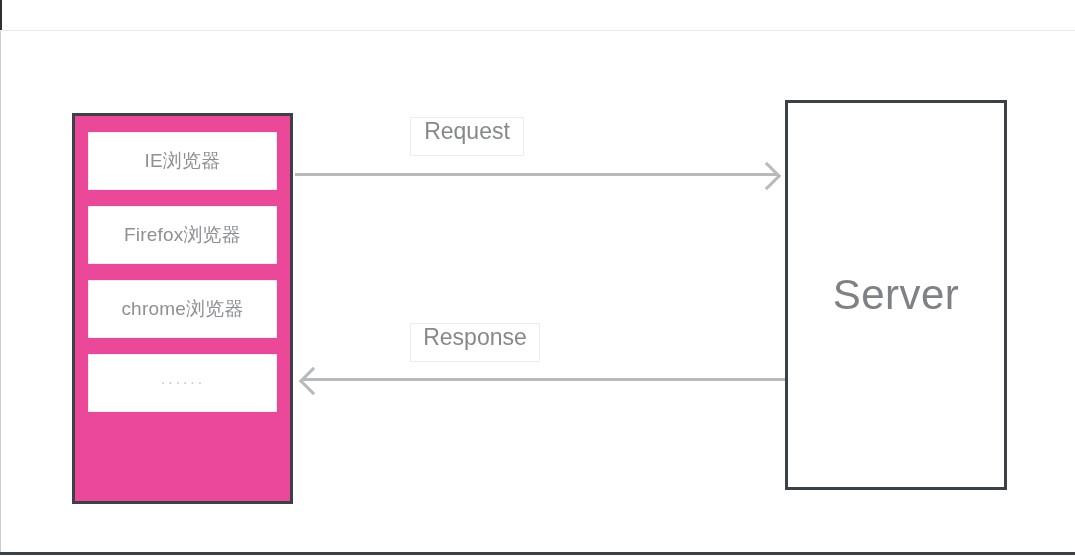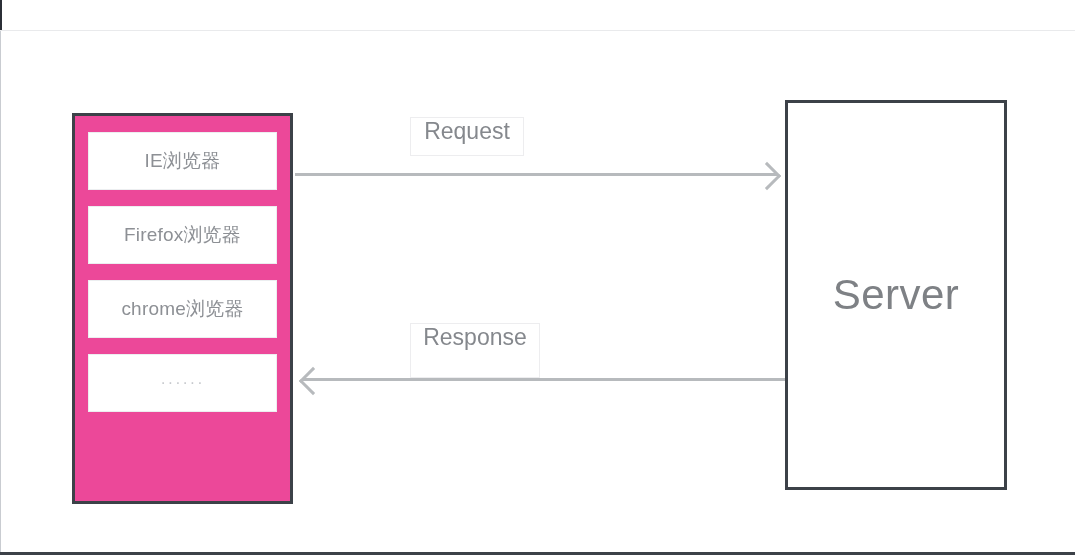--- a/index.html
+++ b/index.html
@@ -175,21 +175,21 @@
   .label-request {
     left: 410px;
     top: 117px;
     width: 114px;
     height: 39px;
   }
   .label-response {
     left: 410px;
     top: 323px;
     width: 130px;
-    height: 55px;
+    height: 39px;
   }
 </style>
 </head>
 <body>
 
 <div id="canvas">
 
   <div class="edge-left"></div>
   <div class="edge-left-lower"></div>
   <div class="edge-top-rule"></div>

